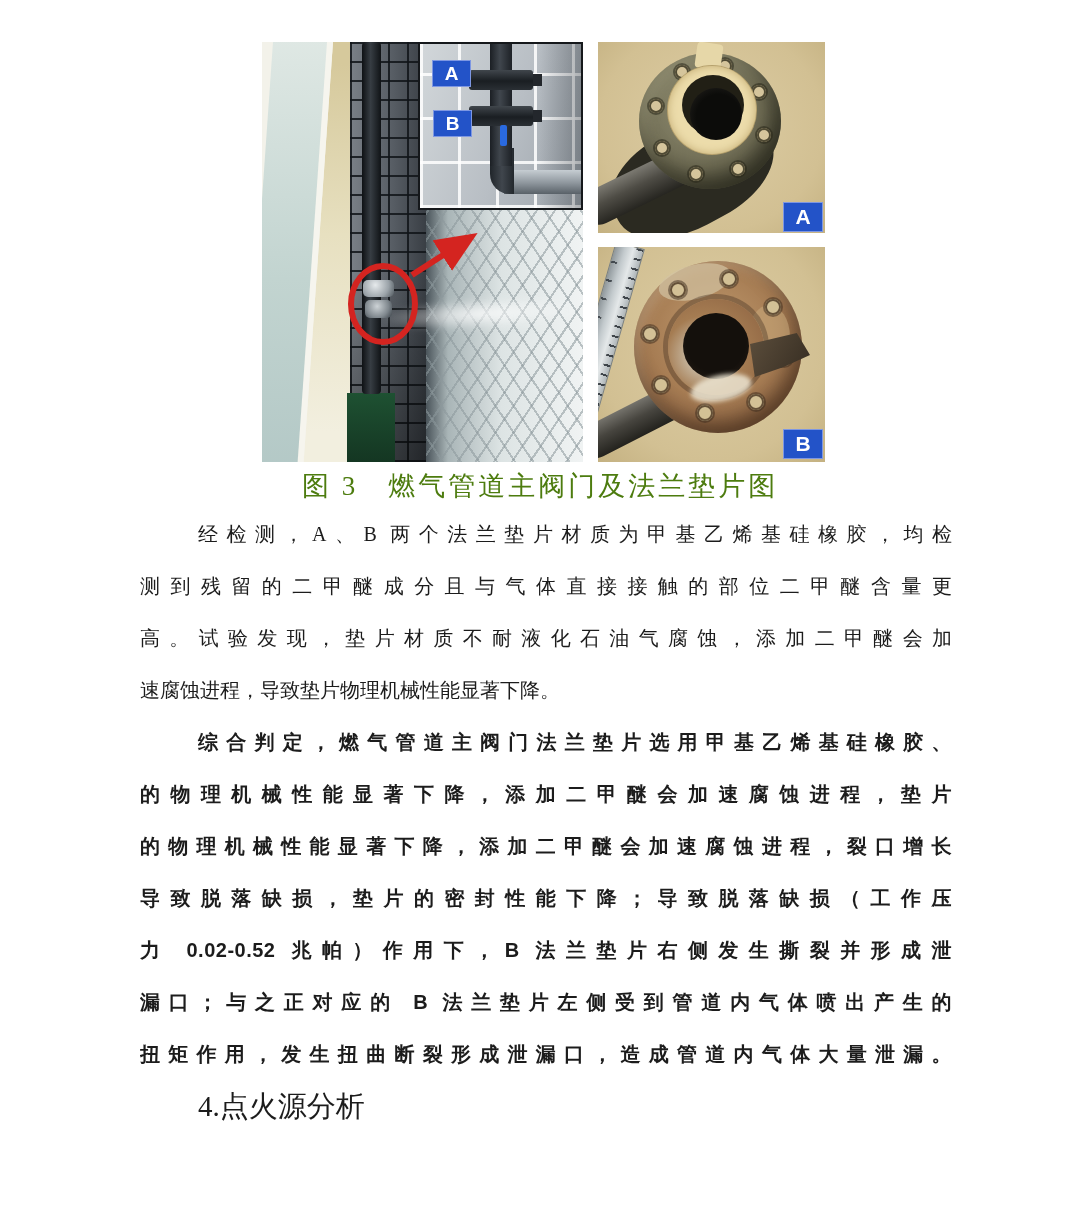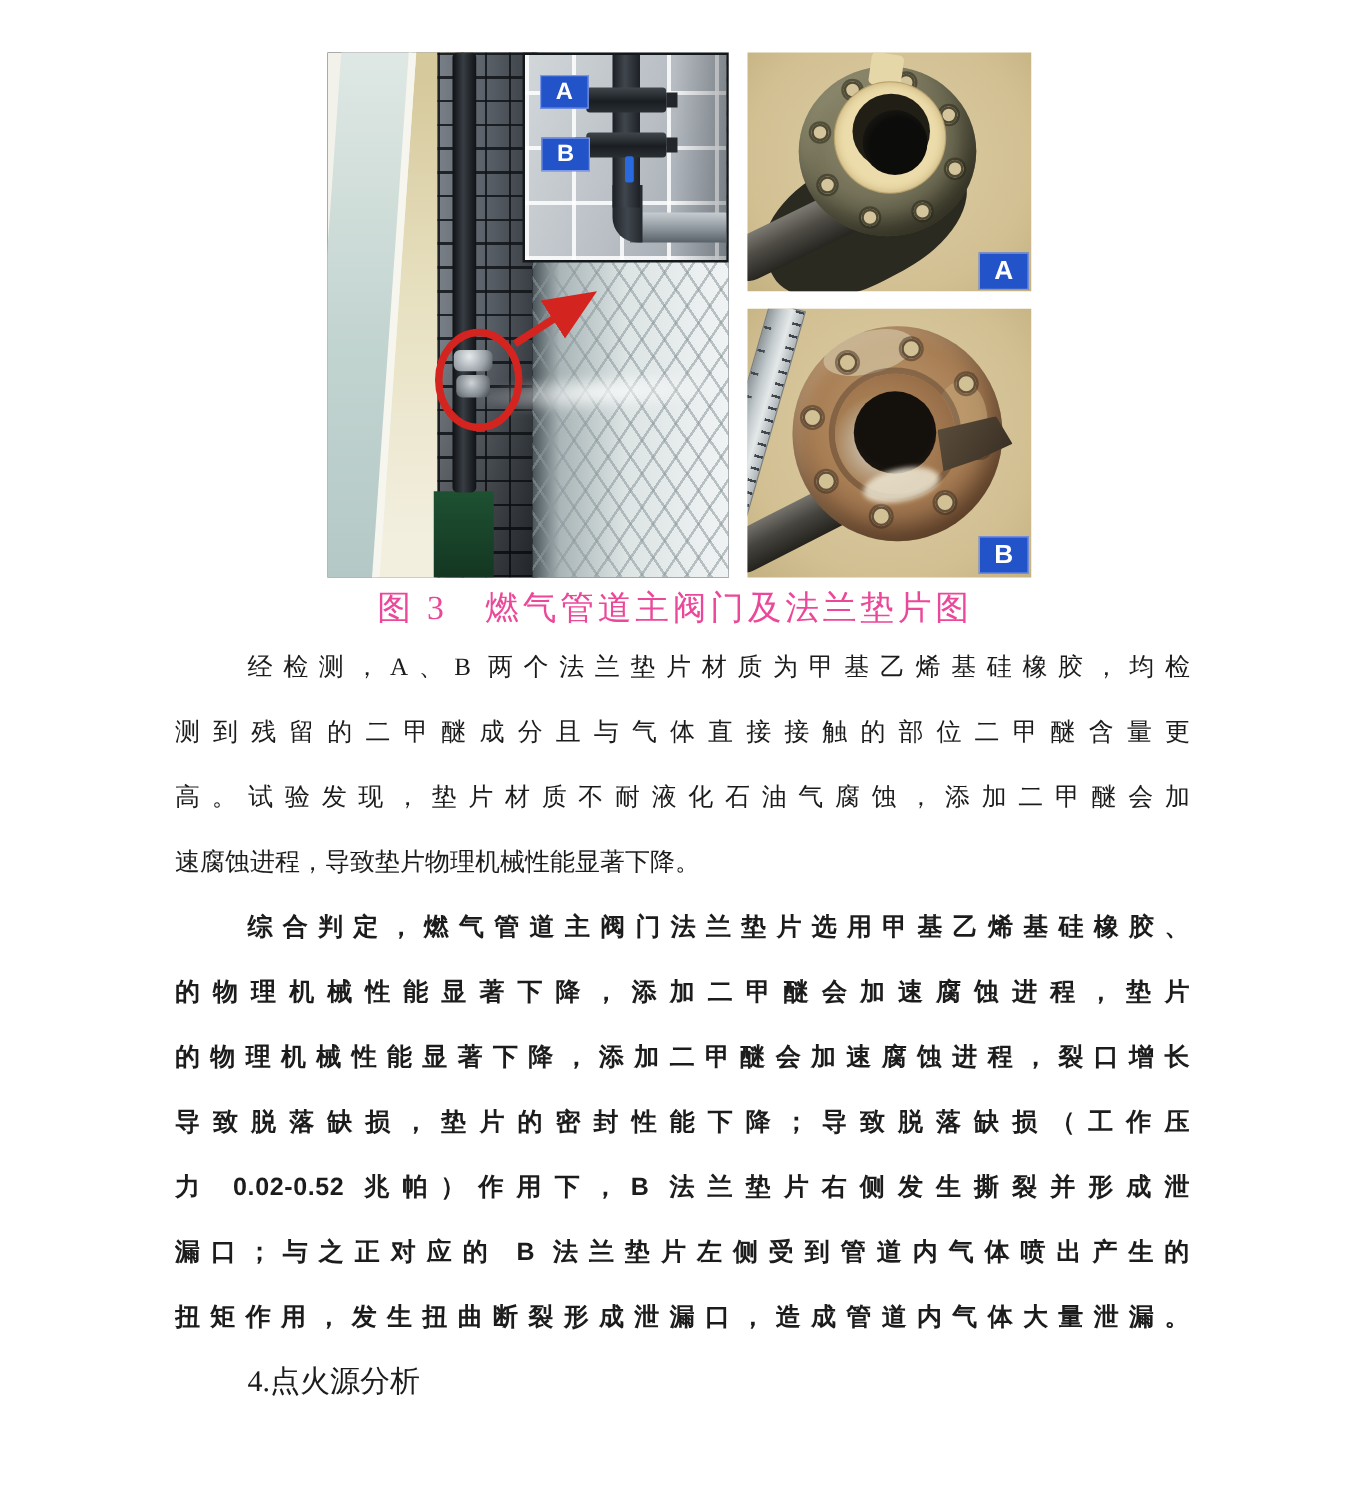--- a/index.html
+++ b/index.html
@@ -106,29 +106,29 @@
 
   .label-badge{background:#2353c8;border:1px solid #7e97e2;color:#ffffff;
                font-family:"Liberation Sans",sans-serif;font-weight:bold;font-size:19px;
                display:flex;align-items:center;justify-content:center;}
   .lb-ia{left:12px;top:16px;width:37px;height:25px;}
   .lb-ib{left:13px;top:66px;width:37px;height:25px;}
   .lb-pa{left:185px;top:160px;width:38px;height:28px;font-size:21px;}
   .lb-pb{left:185px;top:182px;width:38px;height:28px;font-size:21px;}
 
   
-  .fig-caption{left:0;top:468px;width:1080px;text-align:center;font-size:27px;letter-spacing:3px;color:#ec4899;}
+  .fig-caption{left:0;top:468px;width:1080px;text-align:center;font-size:27px;letter-spacing:3px;color:#4d7c0f;}
   .text-block{left:140px;top:508px;width:812px;}
   .line{height:52px;line-height:52px;font-size:20px;color:#1c1c1c;overflow:hidden;
         text-align:justify;text-align-last:justify;}
   .line.end{text-align-last:left;}
   .line.indent{padding-left:58px;}
   .serif{font-family:"Liberation Serif",serif;}
   .hei{font-family:"Liberation Sans",sans-serif;font-weight:700;letter-spacing:0.5px;}
-  .heading-line{height:52px;line-height:52px;font-size:24px;padding-left:58px;
+  .heading-line{height:52px;line-height:52px;font-size:29px;padding-left:58px;
                 font-family:"Liberation Serif",serif;color:#1c1c1c;}
 </style>
 </head>
 <body>
 
 <div class="page">
 
   <div class="abs left-photo">
     <div class="abs lp-white"></div>
     <div class="abs lp-blue"></div>

